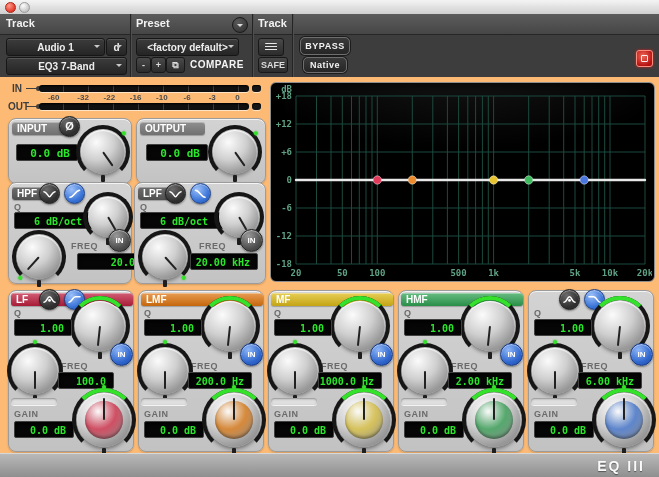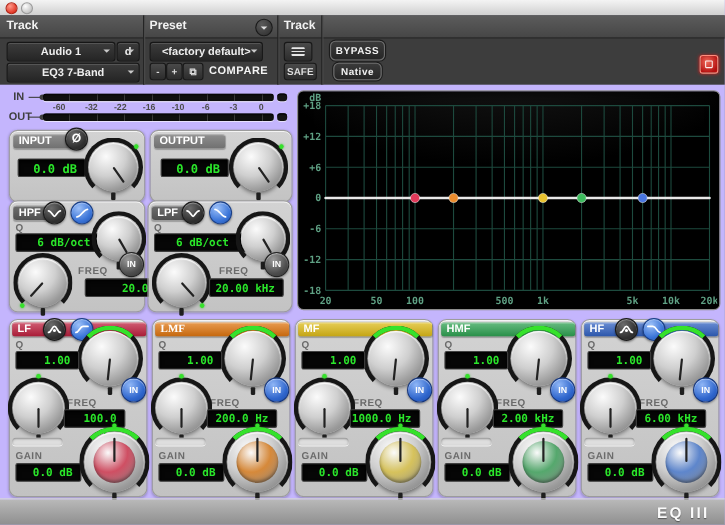--- a/index.html
+++ b/index.html
@@ -1,16 +1,16 @@
 <!DOCTYPE html>
 <html><head>
 <meta charset="utf-8">
 <style>
   html,body{margin:0;padding:0;background:#888;}
-  #win{position:relative;width:659px;height:477px;background:#c4b5fd;overflow:hidden;
+  #win{position:relative;width:659px;height:477px;background:#fdba74;overflow:hidden;
        font-family:"Liberation Sans",sans-serif;user-select:none;}
   
   .titlebar{position:absolute;left:0;top:0;width:659px;height:14px;
     background:linear-gradient(#f4f4f4,#cfcfcf);border-bottom:1px solid #979797;}
   .tb-btn{position:absolute;top:2px;width:9px;height:9px;border-radius:50%;}
   .tb-close{left:5px;background:radial-gradient(circle at 35% 30%,#ff9a8a,#e33a2a 70%);border:1px solid #b02315;}
   .tb-gray{left:19px;background:radial-gradient(circle at 35% 30%,#fdfdfd,#c2c2c2 75%);border:1px solid #9a9a9a;}
   
   .hdr{position:absolute;left:0;top:14px;width:659px;height:63px;background:#3d3d3d;}
   .hdr-strip{position:absolute;left:0;top:0;width:659px;height:20px;
@@ -351,21 +351,21 @@
     <div class="knob cap" style="left: 68px; top: 102px; --sz: 54px; --ang: 0deg; --cap: #cf4f63;">
       <span class="k-arc"></span>
         <span class="k-green"></span>
         <span class="k-dot"></span>
         <span class="k-ptr"></span>
         <span class="k-stem"></span>
       </div>
   </div>
 
   <div class="band" style="left:138px">
-    <div class="strip band-strip" style="background: linear-gradient(rgba(255, 255, 255, 0.28), rgba(0, 0, 0, 0.12)), rgb(224, 117, 14); font-family: Liberation Serif, serif;"><span>LMF</span></div>
+    <div class="strip band-strip" style="background: linear-gradient(rgba(255, 255, 255, 0.28), rgba(0, 0, 0, 0.12)), rgb(224, 117, 14);"><span>LMF</span></div>
     <div class="minilbl" style="left:5px;top:17px">Q</div>
     <div class="knob" style="left:66px;top:10px;--sz:50px;--ang:186deg">
       <span class="k-arc"></span>
         <span class="k-green"></span>
         <span class="k-ptr"></span>
         <span class="k-stem"></span>
       </div>
     <div class="lcd small" style="left:5px;top:28px;width:58px">1.00</div>
     <div class="inbtn blue" style="left:101px;top:52px">IN</div>
     <div class="minilbl" style="left:52px;top:70px">FREQ</div>
@@ -444,21 +444,20 @@
     <div class="knob cap" style="left: 68px; top: 102px; --sz: 54px; --ang: 0deg; --cap: #55a86d;">
       <span class="k-arc"></span>
         <span class="k-green"></span>
         <span class="k-dot"></span>
         <span class="k-ptr"></span>
         <span class="k-stem"></span>
       </div>
   </div>
 
   <div class="band" style="left:528px">
-    <div class="strip band-strip" style="background: linear-gradient(rgba(255, 255, 255, 0.28), rgba(0, 0, 0, 0.12)), rgb(48, 97, 194);"><span>HF</span></div>
     <div class="roundbtn dark" style="left:30px;top:-2px">
         <svg viewBox="0 0 14 12">
           <path d="M1 9 C4 9 4.5 3 7 3 C9.5 3 10 9 13 9"></path>
           <circle cx="7" cy="7" r="1.5" fill="#fff"></circle>
         </svg>
       </div>
     <div class="roundbtn bluebg" style="left:55px;top:-2px">
         <svg viewBox="0 0 14 12">
           <path d="M1 3 L6 3 C9.5 3 10 9 13 9"></path>
         </svg>

